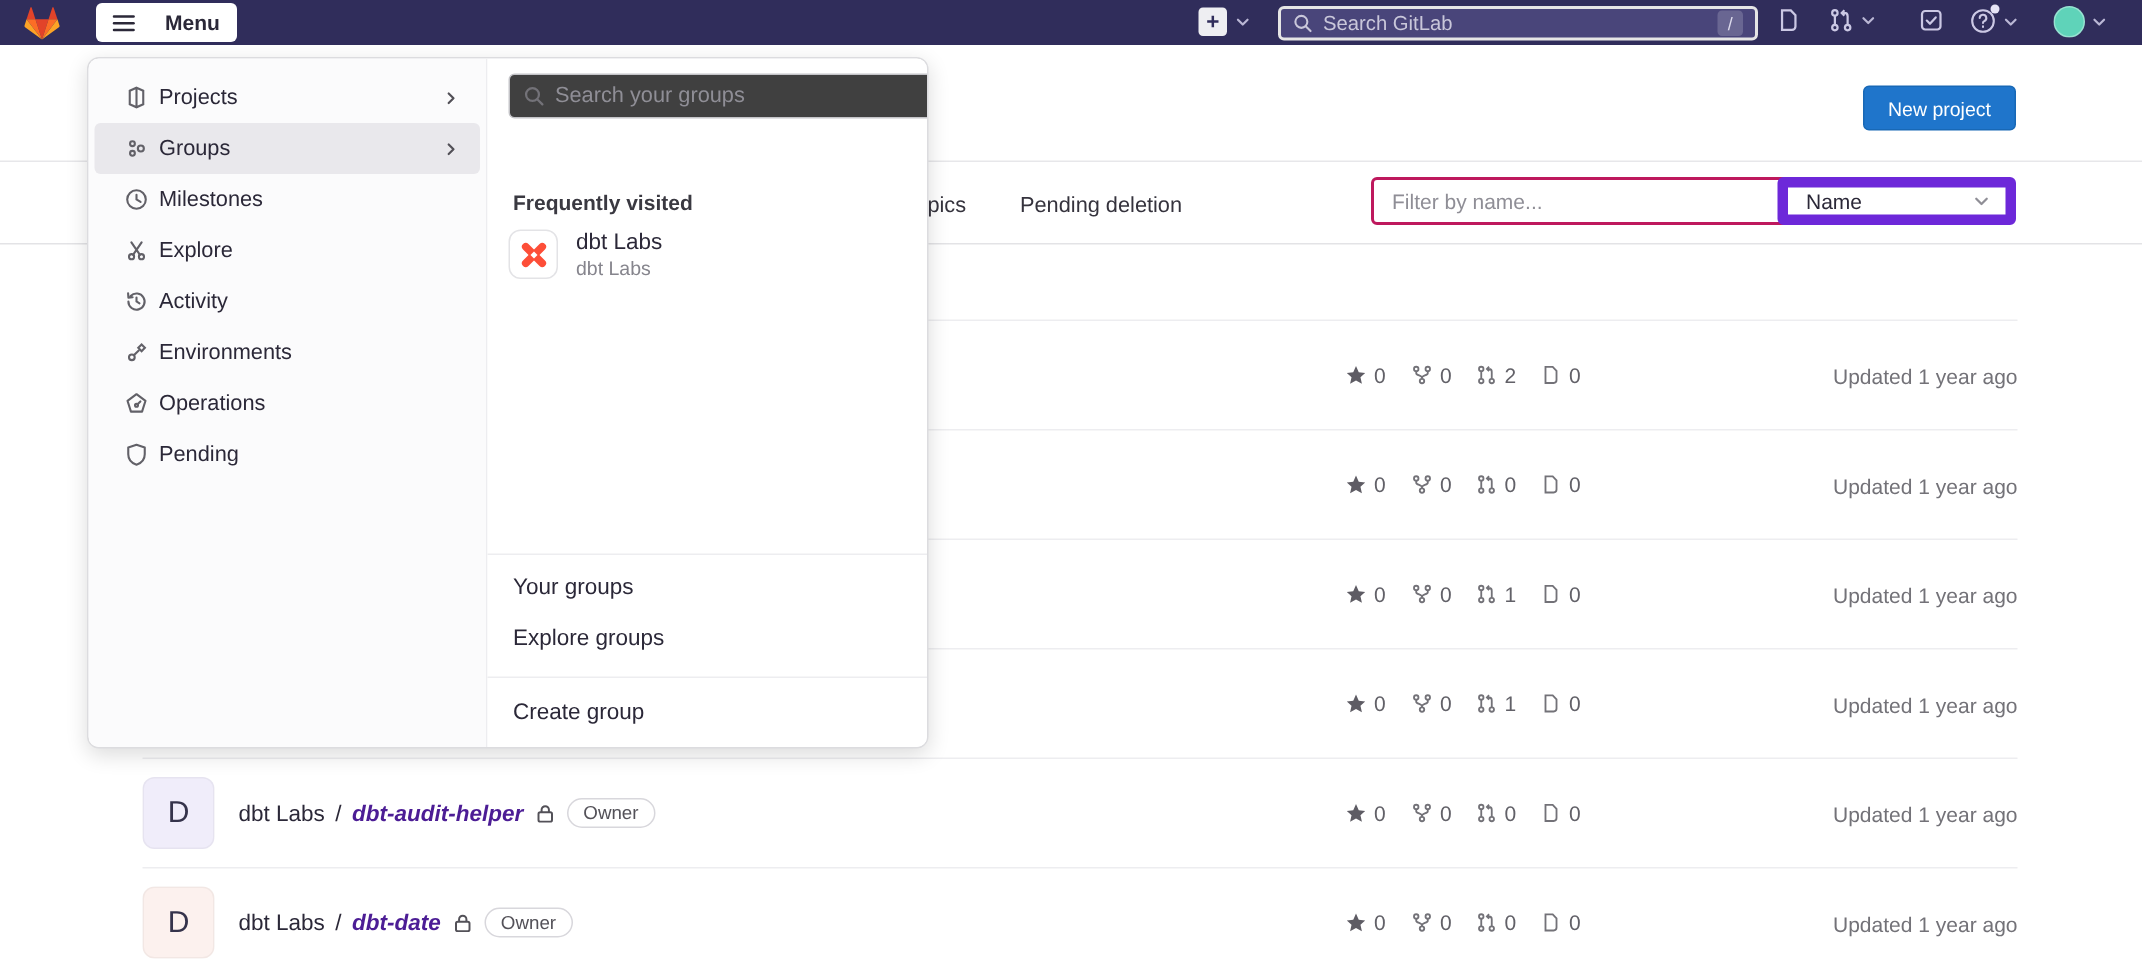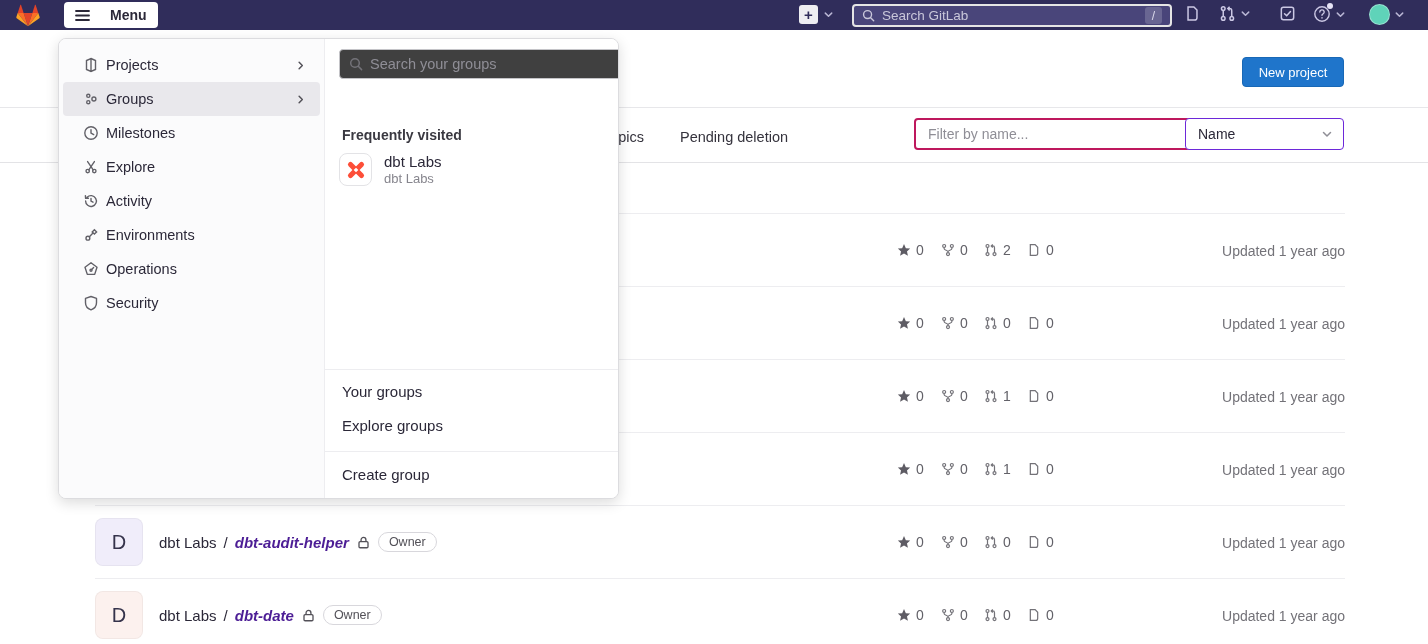--- a/index.html
+++ b/index.html
@@ -32,21 +32,21 @@
   .tabs-divider { position:absolute; left:0; top:162px; width:1428px; height:1px; background:#e3e3e6; }
   .new-project-btn { position:absolute; left:1242px; top:57px; width:102px; height:30px; background:#1f75cb;
                      border:1px solid #1868b6; border-radius:4px; color:#fff; font-size:13px;
                      display:flex; align-items:center; justify-content:center; cursor:pointer; }
   .tab { position:absolute; top:129px; font-size:14.5px; color:#35333d; cursor:pointer; }
   .tab.t1 { left:553px; }
   .tab.t2 { left:680px; }
   .filter-input { position:absolute; left:896px; top:118px; width:280px; height:32px; border:2px solid #be185d;
                   border-radius:4px; display:flex; align-items:center; padding:0 12px; background:#fff;margin-left:18px; }
   .filter-input .ph { font-size:14px; color:#8f8e96; }
-  .sort-dd { position:absolute; left:1185px; top:118px; width:159px; height:32px; border:1px solid #6d28d9;
+  .sort-dd { position:absolute; left:1185px; top:118px; width:159px; height:32px; border:7px solid #6d28d9;
              border-radius:4px; background:#fff; display:flex; align-items:center; padding:0 10px 0 12px;
              justify-content:space-between; cursor:pointer; }
   .sort-dd .val { font-size:14px; color:#2b2838; }
 
   
   .project-list { position:absolute; left:95px; top:213px; width:1250px; }
   .project-row { position:relative; height:73px; border-top:1px solid #ededf0; }
   .p-avatar { position:absolute; left:0; top:12px; width:48px; height:48px; border-radius:8px;
               border:1px solid rgba(0,0,0,.04); display:flex; align-items:center; justify-content:center;
               font-size:20px; color:#35334b; }
@@ -533,21 +533,21 @@
           </svg>
         </span>
         <span>Operations</span>
       </div>
       <div class="menu-item">
         <span>
           <svg width="16" height="16" viewBox="0 0 16 16" fill="none" stroke="#626168" stroke-width="1.4">
             <path d="M8 1.5 L13.5 3.4 V7.8 C13.5 11.7 11 13.8 8 14.8 C5 13.8 2.5 11.7 2.5 7.8 V3.4 Z" stroke-linejoin="round"></path>
           </svg>
         </span>
-        <span>Security</span>
+        <span>Pending</span>
       </div>
     </div>
 
   <div class="flyout-col">
     <div class="grp-search">
       <span>
         <svg width="14" height="14" viewBox="0 0 14 14" fill="none" stroke="#737278" stroke-width="1.5">
             <circle cx="6" cy="6" r="4.3"></circle>
             <line x1="9.3" y1="9.3" x2="12.6" y2="12.6" stroke-linecap="round"></line>
           </svg>

